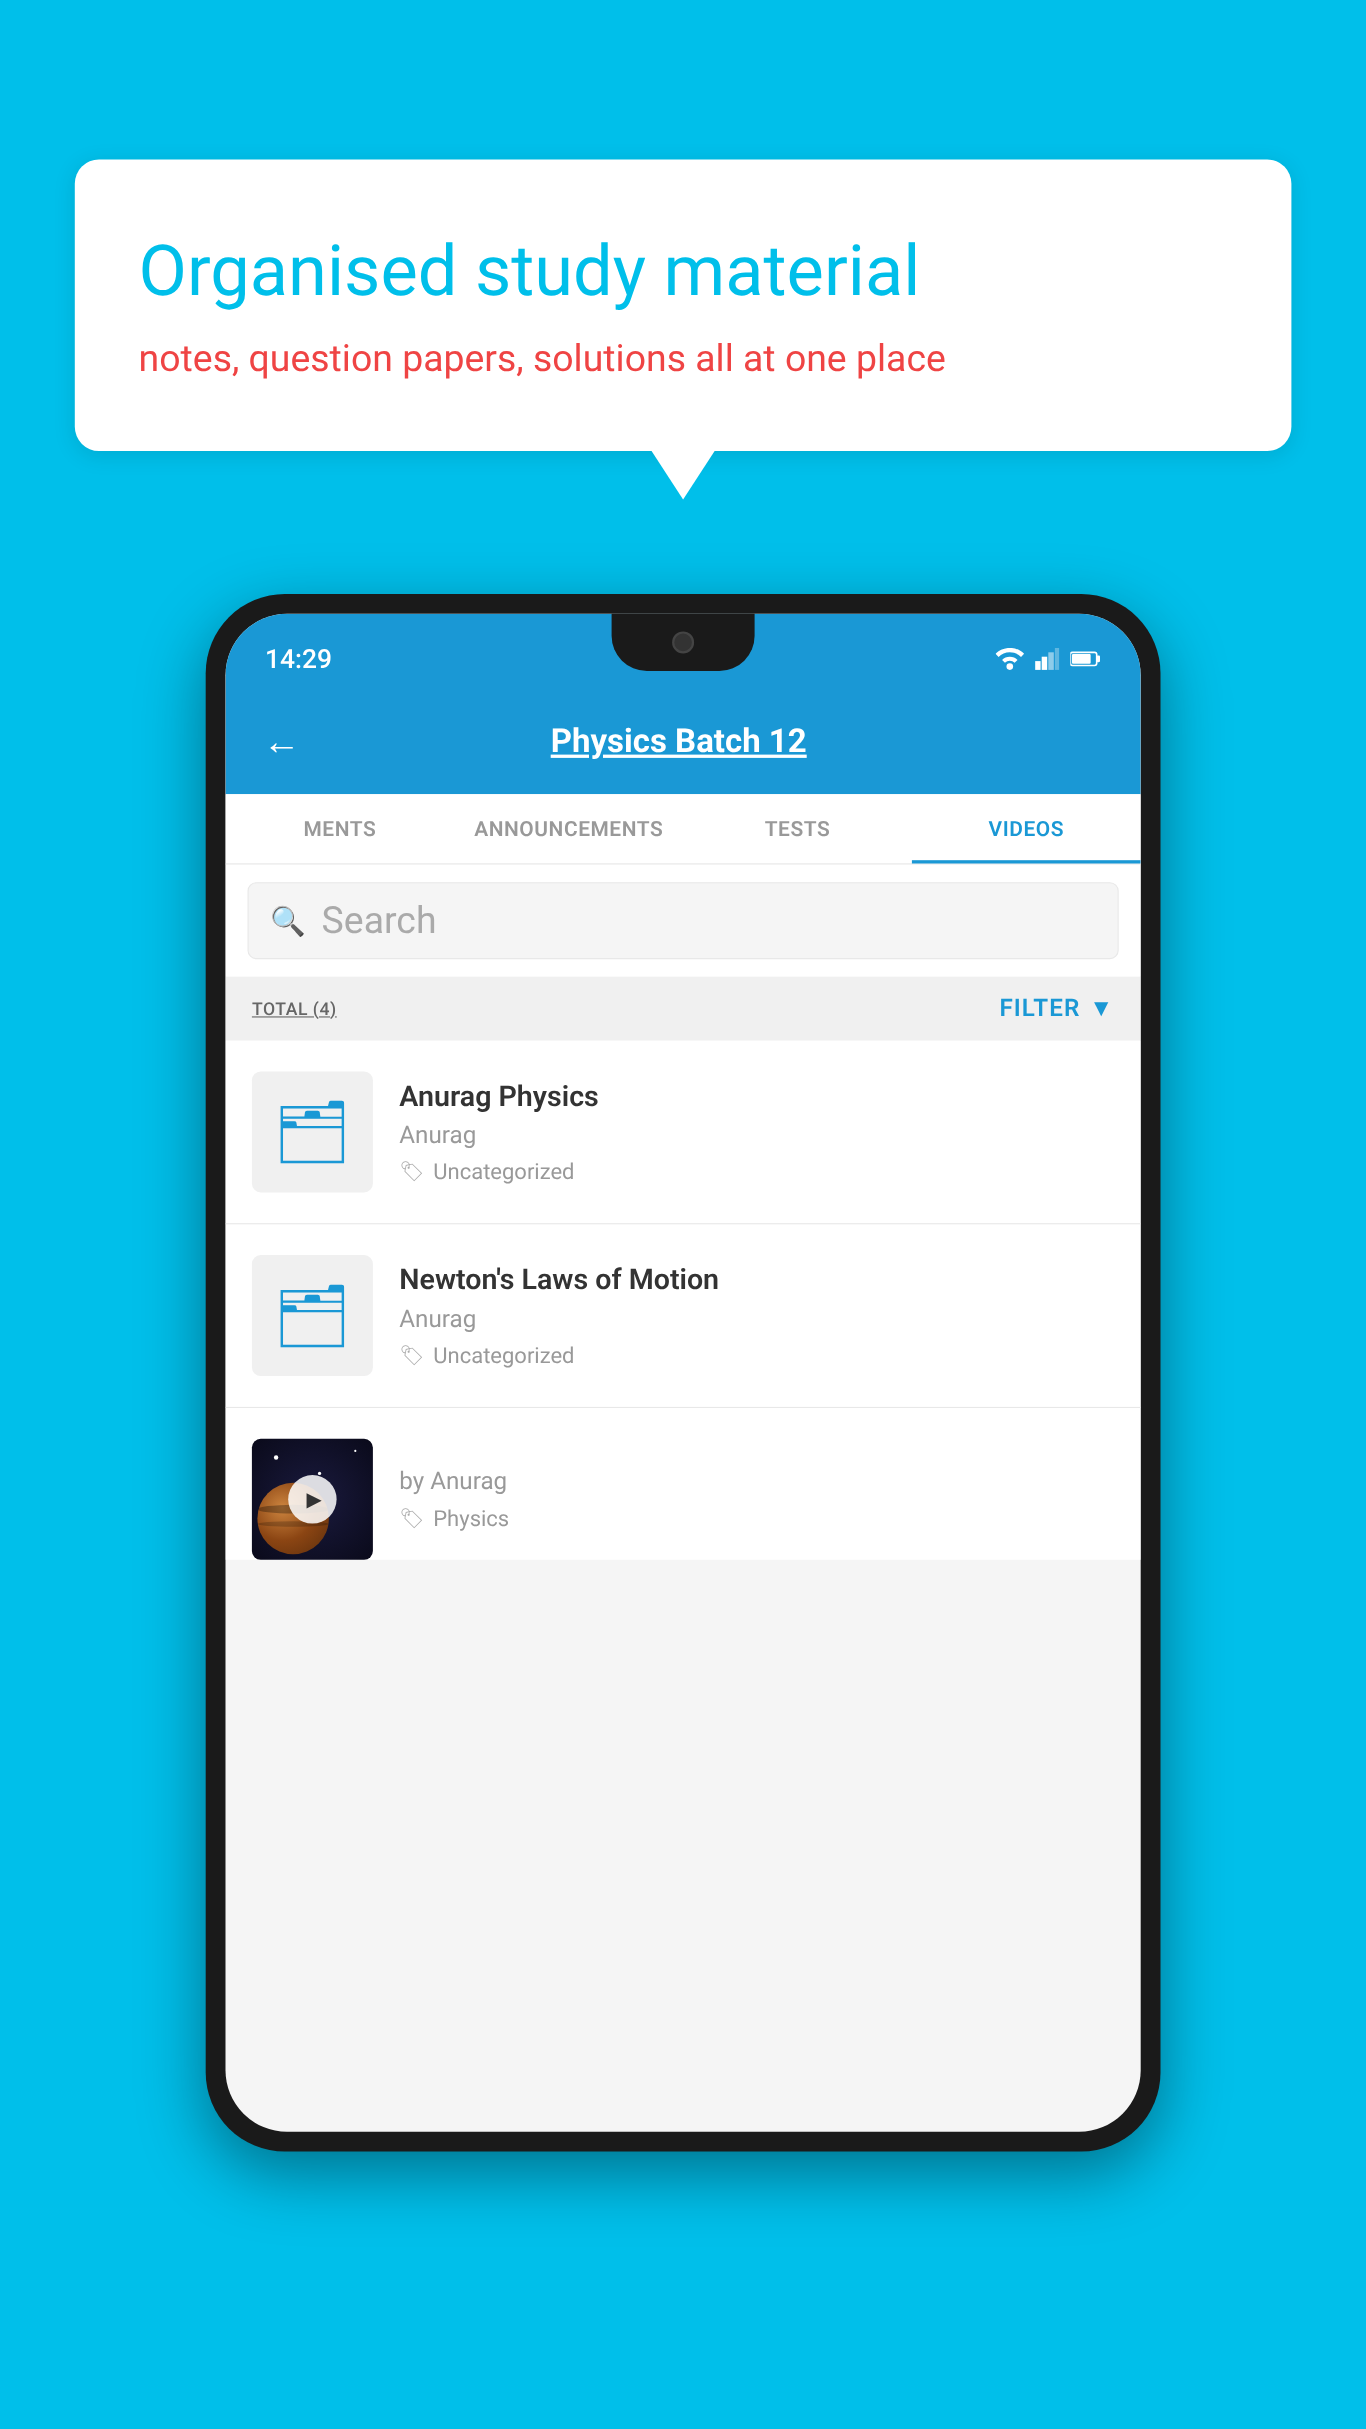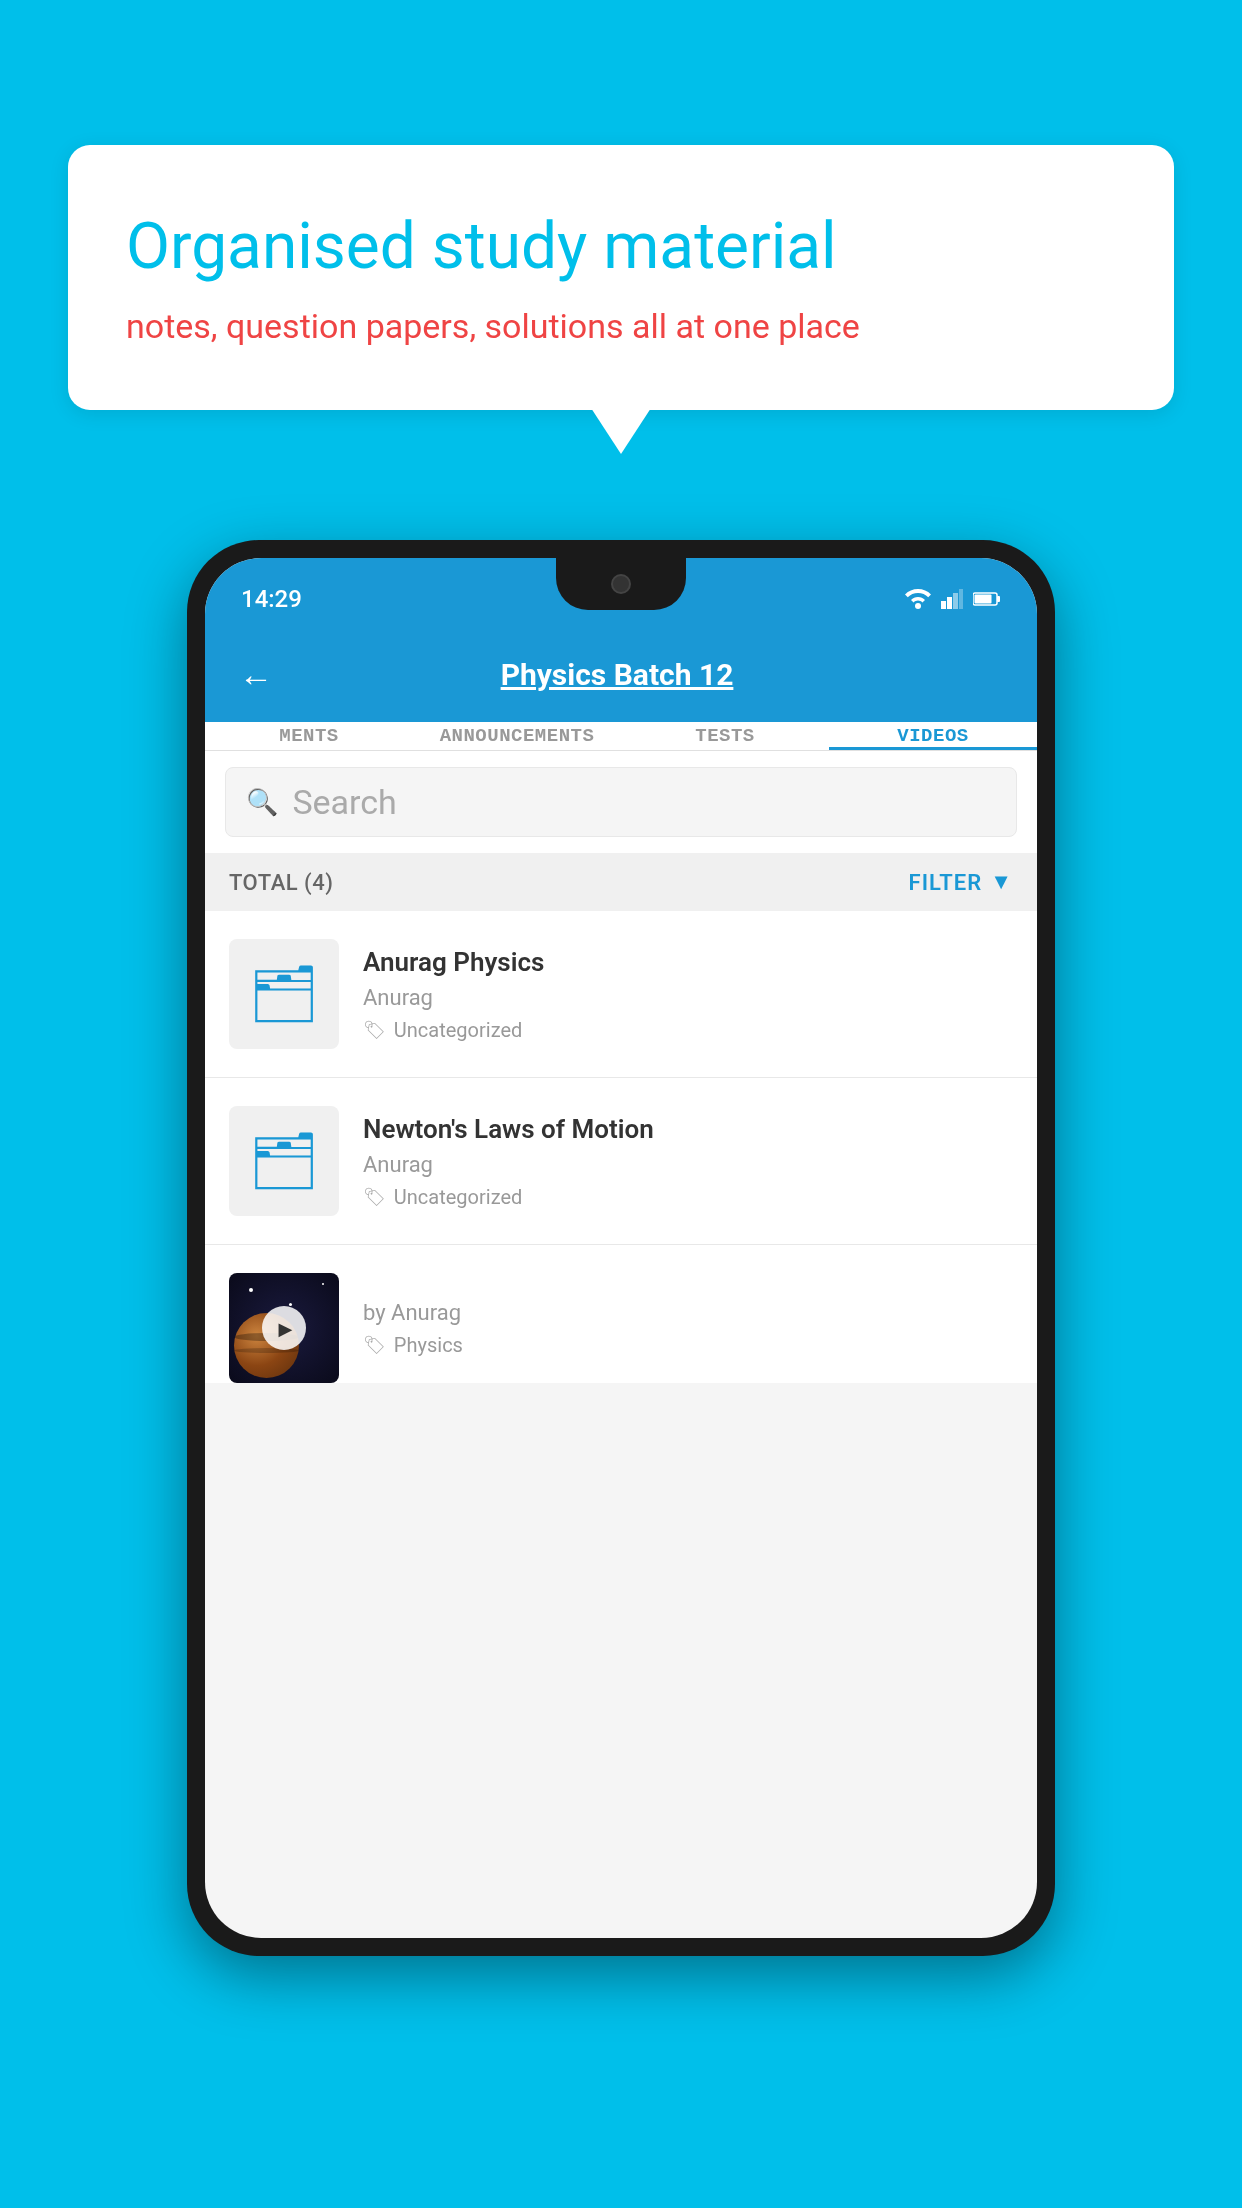--- a/index.html
+++ b/index.html
@@ -166,29 +166,28 @@
 
     
     .tab-bar {
       background: white;
       display: flex;
       border-bottom: 1px solid #e0e0e0;
     }
 
     .tab-item {
       flex: 1;
-      padding: 3px 8px;
+      padding: 20px 8px;
       text-align: center;
       font-size: 19px;
       font-weight: 600;
       color: #999;
       letter-spacing: 0.5px;
       cursor: pointer;
       position: relative;
-      font-family: Liberation Mono, monospace;
     }
 
     .tab-item.active {
       color: #1a98d5;
     }
 
     .tab-item.active::after {
       content: '';
       position: absolute;
       bottom: 0;
@@ -228,23 +227,24 @@
     .filter-bar {
       background: #f0f0f0;
       padding: 16px 24px;
       display: flex;
       align-items: center;
       justify-content: space-between;
     }
 
     .total-count {
       color: #666;
-      font-size: 22px;
+      font-size: 16px;
       font-weight: 500;
       letter-spacing: 0.5px;
+      text-decoration: underline;
     }
 
     .filter-btn {
       color: #1a98d5;
       font-size: 22px;
       font-weight: 600;
       display: flex;
       align-items: center;
       gap: 8px;
       cursor: pointer;

